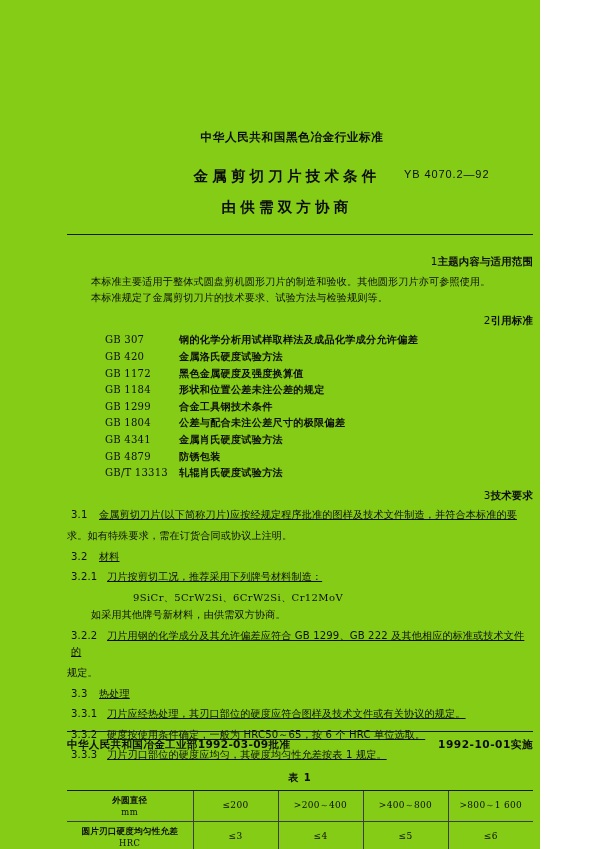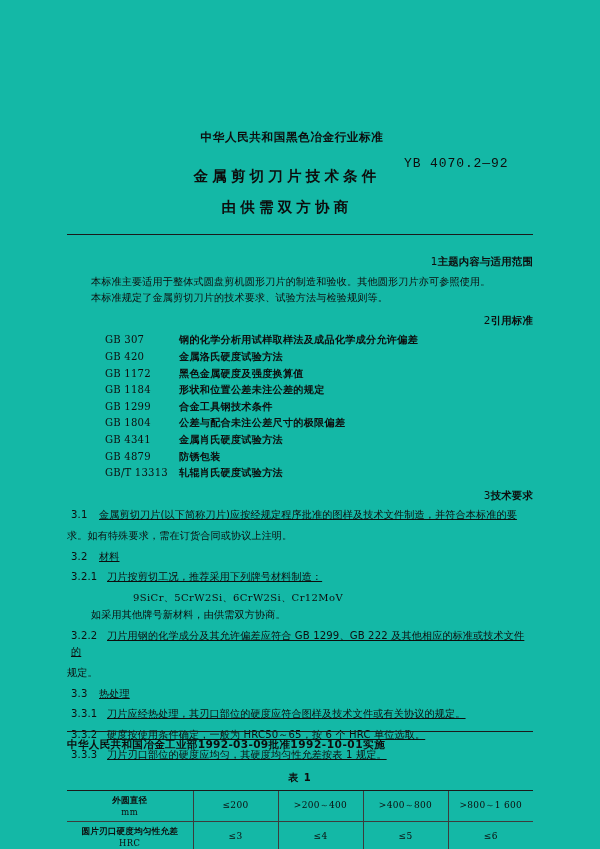--- a/index.html
+++ b/index.html
@@ -12,23 +12,23 @@
     height: 849px;
     position: relative;
     font-family: "DejaVu Sans", "Liberation Sans", sans-serif;
     color: #0d0d0d;
     overflow: hidden;
   }
 
   .page {
     position: absolute;
     left: 0; top: 0;
-    width: 600px;
+    width: 540px;
     height: 849px;
-    background: #14b8a6;
+    background: #84cc16;
   }
 
   
   .masthead {
     position: absolute;
     left: 67px;
     top: 130px;
     width: 466px;
   }
   .org-line {
@@ -50,23 +50,23 @@
   }
   .doc-title-2 {
     font-size: 14.5px;
     font-weight: bold;
     letter-spacing: 4.2px;
     margin-top: 12px;
   }
   .std-number {
     position: absolute;
     left: 404px;
-    top: 156px;
-    font-size: 13px;
-    font-family: Liberation Mono, monospace;
+    top: 168px;
+    font-size: 11px;
+    font-family: Liberation Sans, sans-serif;
     letter-spacing: 0.9px;
     white-space: nowrap;
   }
 
   .rule {
     position: absolute;
     left: 67px;
     top: 234px;
     width: 466px;
     height: 0;
@@ -194,20 +194,21 @@
 
   
   .footer {
     position: absolute;
     left: 67px;
     top: 731px;
     width: 466px;
     border-top: 1.3px solid #1a1a1a;
     padding-top: 6px;
     display: flex;
+    justify-content: space-between;
     align-items: baseline;
     font-size: 10.6px;
     font-weight: bold;
     letter-spacing: 0.3px;
   }
   .footer .right {
     letter-spacing: 0.5px;
   }
 </style>
 </head>

